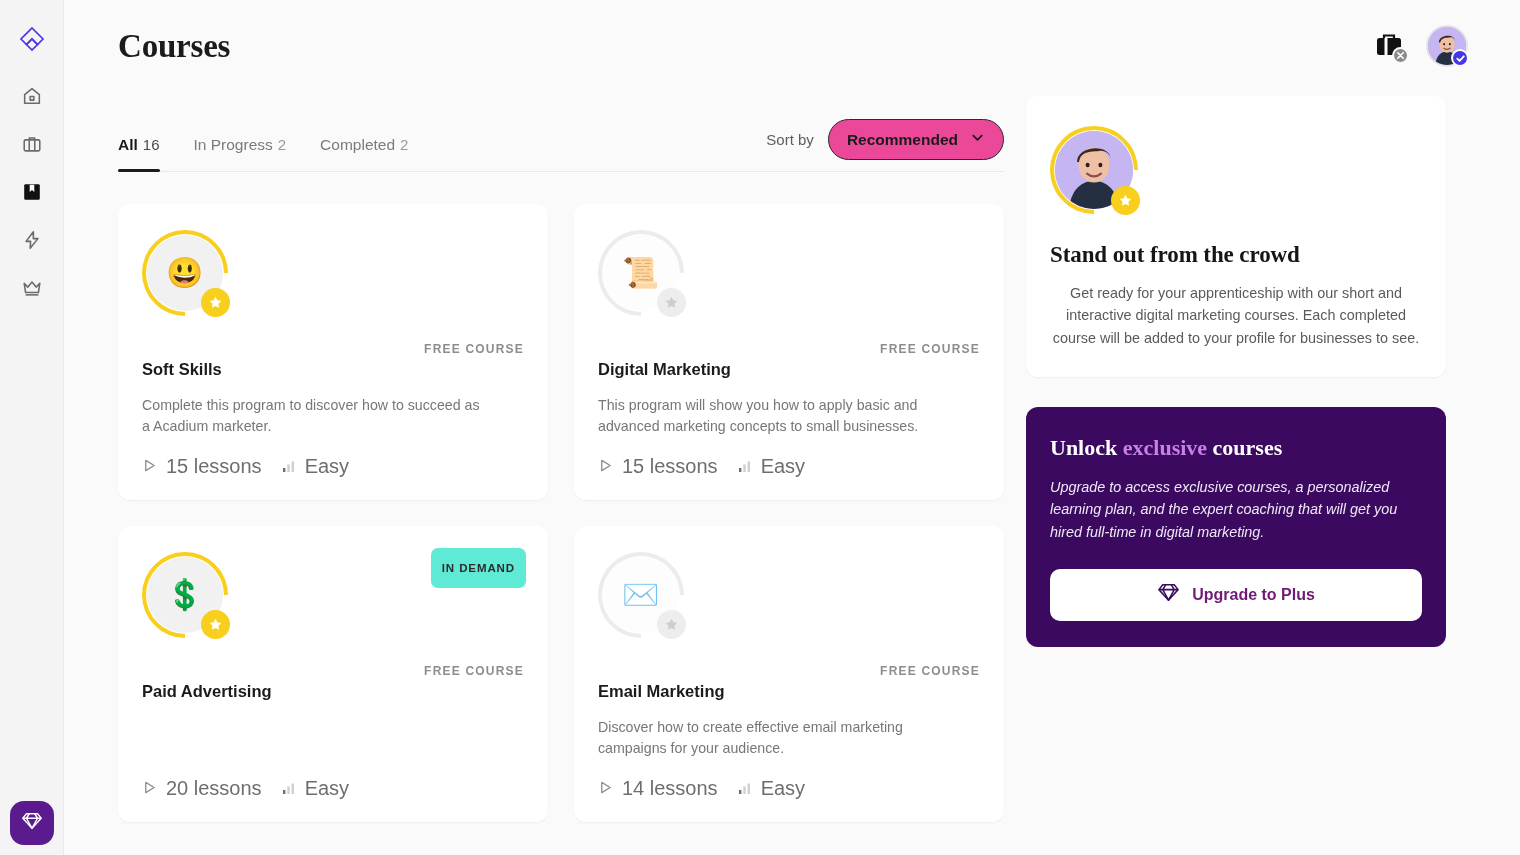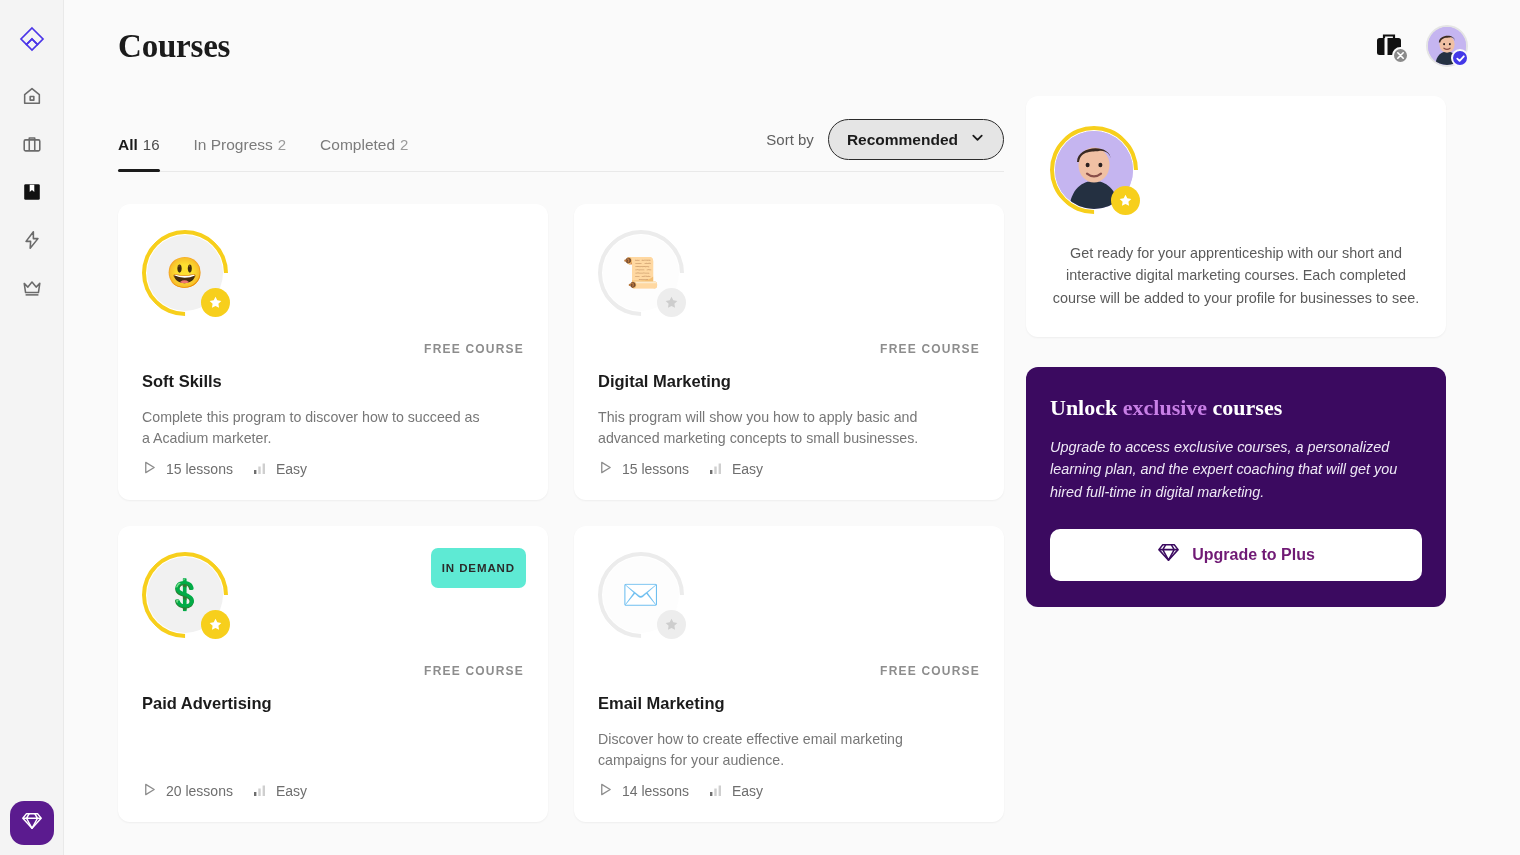--- a/index.html
+++ b/index.html
@@ -84,21 +84,21 @@
   .tab.active::after {
     content: ""; position: absolute; left: 0; right: 0; bottom: 0;
     height: 3px; background: #1b1b1b; border-radius: 2px;
   }
   .sortwrap { display: flex; align-items: center; gap: 14px; padding-bottom: 12px; }
   .sortlabel { font-size: 15px; color: #5e5e5e; }
   .sortbtn {
     display: flex; align-items: center; gap: 12px;
     height: 41px; padding: 0 18px;
     border: 1px solid #2b2b2b; border-radius: 21px;
-    background: #e5e5e5; cursor: pointer;
+    background: #ec4899; cursor: pointer;
     font-size: 15.5px; font-weight: 700; color: #1b1b1b;
   }
   .tabs-underline { height: 1px; background: #e9e9e9; margin-top: -1px; }
 
   
   .cards { display: grid; grid-template-columns: 430px 430px; gap: 26px; margin-top: 32px; }
   .card {
     position: relative;
     background: #fff; border-radius: 12px;
     padding: 26px 24px 22px 24px;
@@ -126,26 +126,26 @@
     width: 29px; height: 29px; border-radius: 50%;
     background: #f7cf1c;
     display: flex; align-items: center; justify-content: center;
   }
   .star-badge.gray { background: #ededed; }
   .eyebrow {
     margin-top: 26px;
     font-size: 12px; font-weight: 700; letter-spacing: 1.2px;
     color: #8d8d8d; text-transform: uppercase; text-align: right;
   }
-  .card-title { margin-top: 16px; font-size: 16.5px; font-weight: 700; color: #1b1b1b; }
+  .card-title { margin-top: 4px; font-size: 16.5px; font-weight: 700; color: #1b1b1b; }
   .card-desc { margin-top: 16px; font-size: 14.2px; line-height: 1.48; color: #777; max-width: 340px; }
   .card-meta {
     position: absolute; left: 24px; bottom: 22px;
     display: flex; align-items: center; gap: 20px;
-    font-size: 14px; color: #6e6e6e;
+    font-size: 20px; color: #6e6e6e;
   }
   .meta-item { display: flex; align-items: center; gap: 9px; }
   .demand {
     position: absolute; top: 22px; right: 22px;
     background: #5eead4; border-radius: 7px;
     padding: 14px 11px;
     font-size: 11.5px; font-weight: 700; letter-spacing: 0.9px;
     color: #2b2b2b;
   }
 
@@ -486,20 +486,21 @@
                 <ellipse cx="45.4" cy="34" rx="2" ry="2.2" fill="#2a2020"></ellipse>
                 <path d="M32 42.6 q7 5.6 14 0" stroke="#8a4f4a" stroke-width="2.2" fill="none" stroke-linecap="round"></path>
               </svg>
             </div>
             <div class="star-badge">
               <svg width="15" height="15" viewBox="0 0 16 16" fill="#fff">
                   <path d="M8 1.8 l1.9 3.9 4.3 .6 -3.1 3 .7 4.3 -3.8-2 -3.8 2 .7-4.3 -3.1-3 4.3-.6 Z"></path>
                 </svg>
             </div>
           </div>
+          <h2 class="panel-h">Stand out from the crowd</h2>
           <p class="panel-p">Get ready for your apprenticeship with our short and interactive digital marketing courses. Each  completed course will be added to your profile for businesses to see.</p>
         </section>
 
         <section class="promo">
           <h2 class="promo-h"><span>Unlock </span><span class="accent">exclusive</span><span> courses</span></h2>
           <p class="promo-p">Upgrade to access exclusive courses, a personalized learning plan, and the expert coaching that will get you hired full-time in digital marketing.</p>
           <button class="promo-btn">
             <span>
               <svg width="23" height="23" viewBox="0 0 24 24" fill="none" stroke="#3b0a60" stroke-width="1.6" stroke-linejoin="round">
                 <path d="M6 4 h12 l4 5 -10 11 L2 9 Z"></path>

